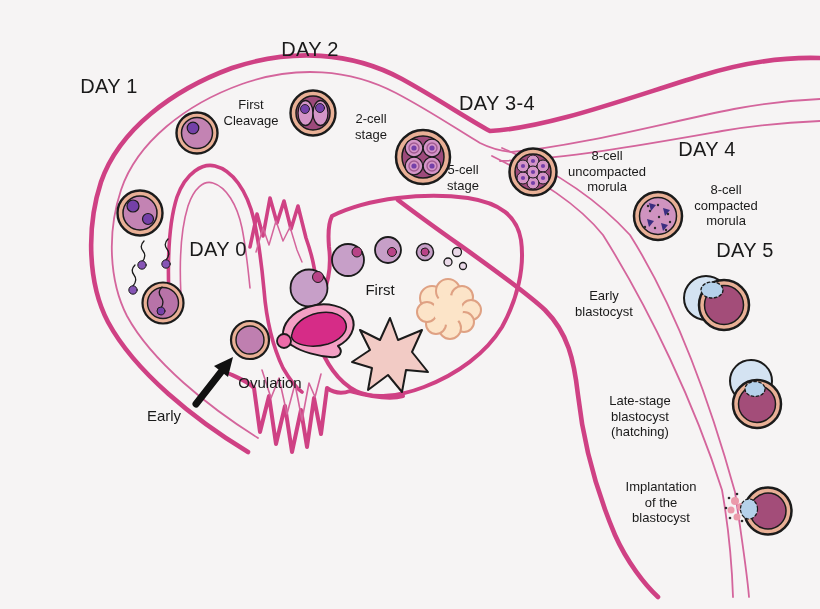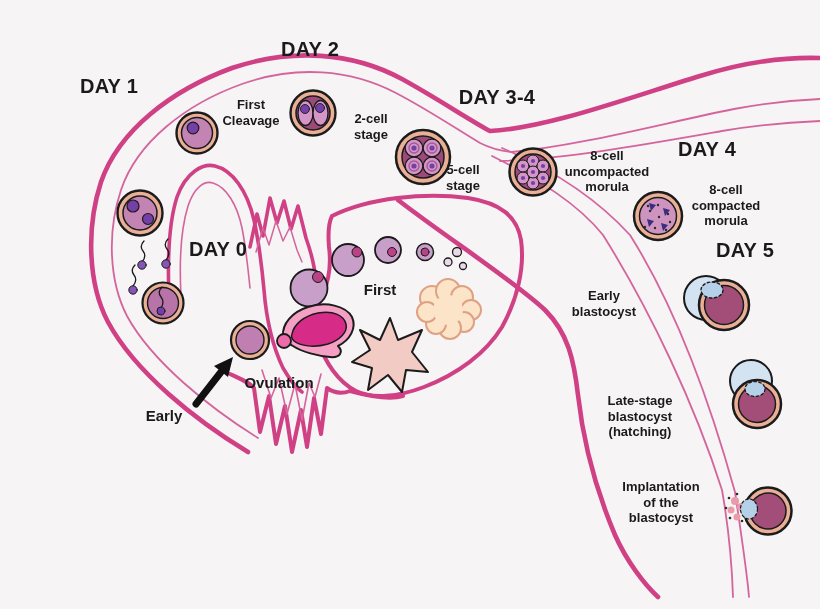--- a/index.html
+++ b/index.html
@@ -8,21 +8,21 @@
     width:820px;height:609px;
     background:#f6f4f4;
     overflow:hidden;
     font-family:"Liberation Sans",sans-serif;
   }
   #art{position:absolute;left:0;top:0;}
   .lbl{
     position:absolute;
     transform:translateX(-50%);
     text-align:center;
-    font-weight:700;
+    font-weight:400;
     color:#1a1a1a;
     white-space:pre-line;
     line-height:1.2;
     pointer-events:none;
   }
   .day{font-size:20px;letter-spacing:.3px;line-height:1.0;}
   .stage{font-size:13px;text-align:center;}
   .word{font-size:15px;}
 </style>
 </head>
@@ -257,21 +257,21 @@
 
     <g>
       <line x1="196" y1="404" x2="221" y2="372" stroke="#111" stroke-width="7"></line>
       <path d="M 233,357 L 228,377 L 214,366 Z" fill="#111"></path>
     </g>
   </g>
 </svg>
 
 <div class="lbl day" style="left:109px;top:76px">DAY 1</div>
 <div class="lbl day" style="left:310px;top:39px">DAY 2</div>
-<div class="lbl day" style="left:497px;top:87px">DAY 3-4</div>
+<div class="lbl day" style="left:497px;top:93px">DAY 3-4</div>
 <div class="lbl day" style="left:707px;top:139px">DAY 4</div>
 <div class="lbl day" style="left:745px;top:240px">DAY 5</div>
 <div class="lbl day" style="left:218px;top:239px">DAY 0</div>
 
 <div class="lbl stage" style="left:251px;top:97px">First
 Cleavage</div>
 <div class="lbl stage" style="left:371px;top:111px">2-cell
 stage</div>
 <div class="lbl stage" style="left:463px;top:162px">5-cell
 stage</div>
@@ -284,16 +284,16 @@
 <div class="lbl stage" style="left:604px;top:288px">Early
 blastocyst</div>
 <div class="lbl stage" style="left:640px;top:393px">Late-stage
 blastocyst
 (hatching)</div>
 <div class="lbl stage" style="left:661px;top:479px">Implantation
 of the
 blastocyst</div>
 
 <div class="lbl word" style="left:380px;top:281px">First</div>
-<div class="lbl word" style="left:279px;top:374px">Ovulation</div>
+<div class="lbl word" style="left:270px;top:374px">Ovulation</div>
 <div class="lbl word" style="left:164px;top:407px">Early</div>
 
 </div>
 
 </body></html>

